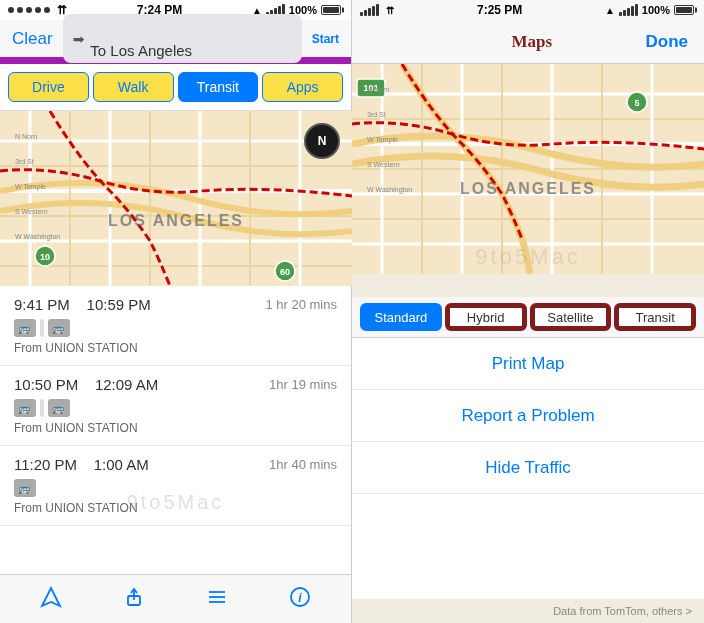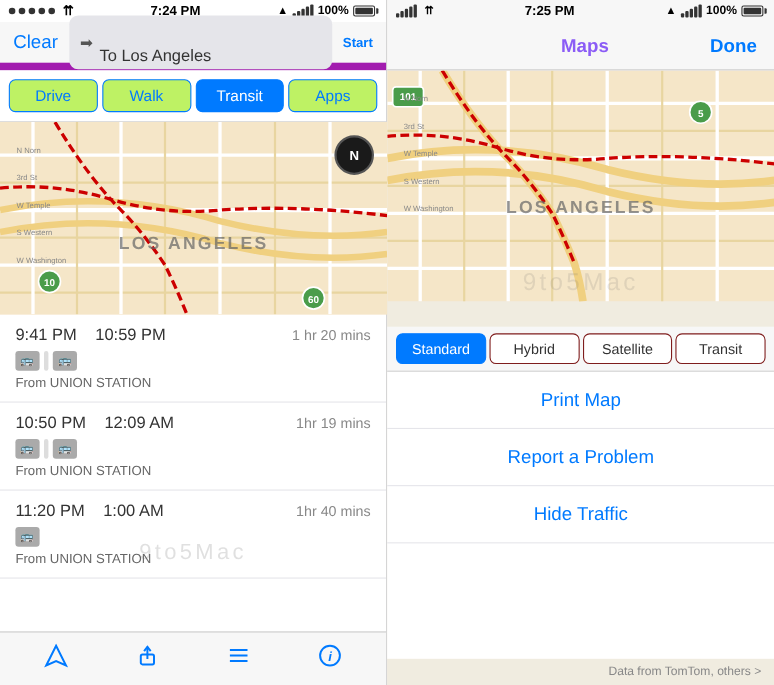--- a/index.html
+++ b/index.html
@@ -65,21 +65,21 @@
       padding: 8px 8px;
       background: #fff;
       gap: 4px;
       border-bottom: 1px solid #ddd;
     }
     .tab-btn {
       flex: 1;
       height: 30px;
       border-radius: 6px;
       border: 1.5px solid #007AFF;
-      background: #bef264;
+      background: #fde047;
       color: #007AFF;
       font-size: 14px;
       cursor: pointer;
       display: flex;
       align-items: center;
       justify-content: center;
     }
     .tab-btn.active {
       background: #007AFF;
       color: #fff;
@@ -200,21 +200,21 @@
 
     .nav-bar-right {
       height: 44px;
       background: #f7f7f7;
       border-bottom: 1px solid #ccc;
       display: flex;
       align-items: center;
       justify-content: space-between;
       padding: 0 16px;
     }
-    .nav-title { font-size: 17px; font-weight: 600; color: #8b5cf6; }
+    .nav-title { font-size: 17px; font-weight: 600; color: #7f1d1d; font-family: Liberation Serif, serif; }
     .nav-done { color: #007AFF; font-size: 17px; font-weight: 600; cursor: pointer; }
 
     .map-container-right {
       width: 352px;
       height: 233px;
       position: relative;
       overflow: hidden;
       flex-shrink: 0;
       text-decoration: underline;
     }
@@ -223,21 +223,21 @@
       display: flex;
       background: #f7f7f7;
       border-bottom: 1px solid #ccc;
       padding: 6px 8px;
       gap: 3px;
     }
     .map-type-btn {
       flex: 1;
       height: 28px;
       border-radius: 6px;
-      border: 1px solid #7f1d1d;
+      border: 5px solid #7f1d1d;
       background: #fff;
       color: #333;
       font-size: 13px;
       cursor: pointer;
       display: flex;
       align-items: center;
       justify-content: center;
     }
     .map-type-btn.active {
       background: #007AFF;

